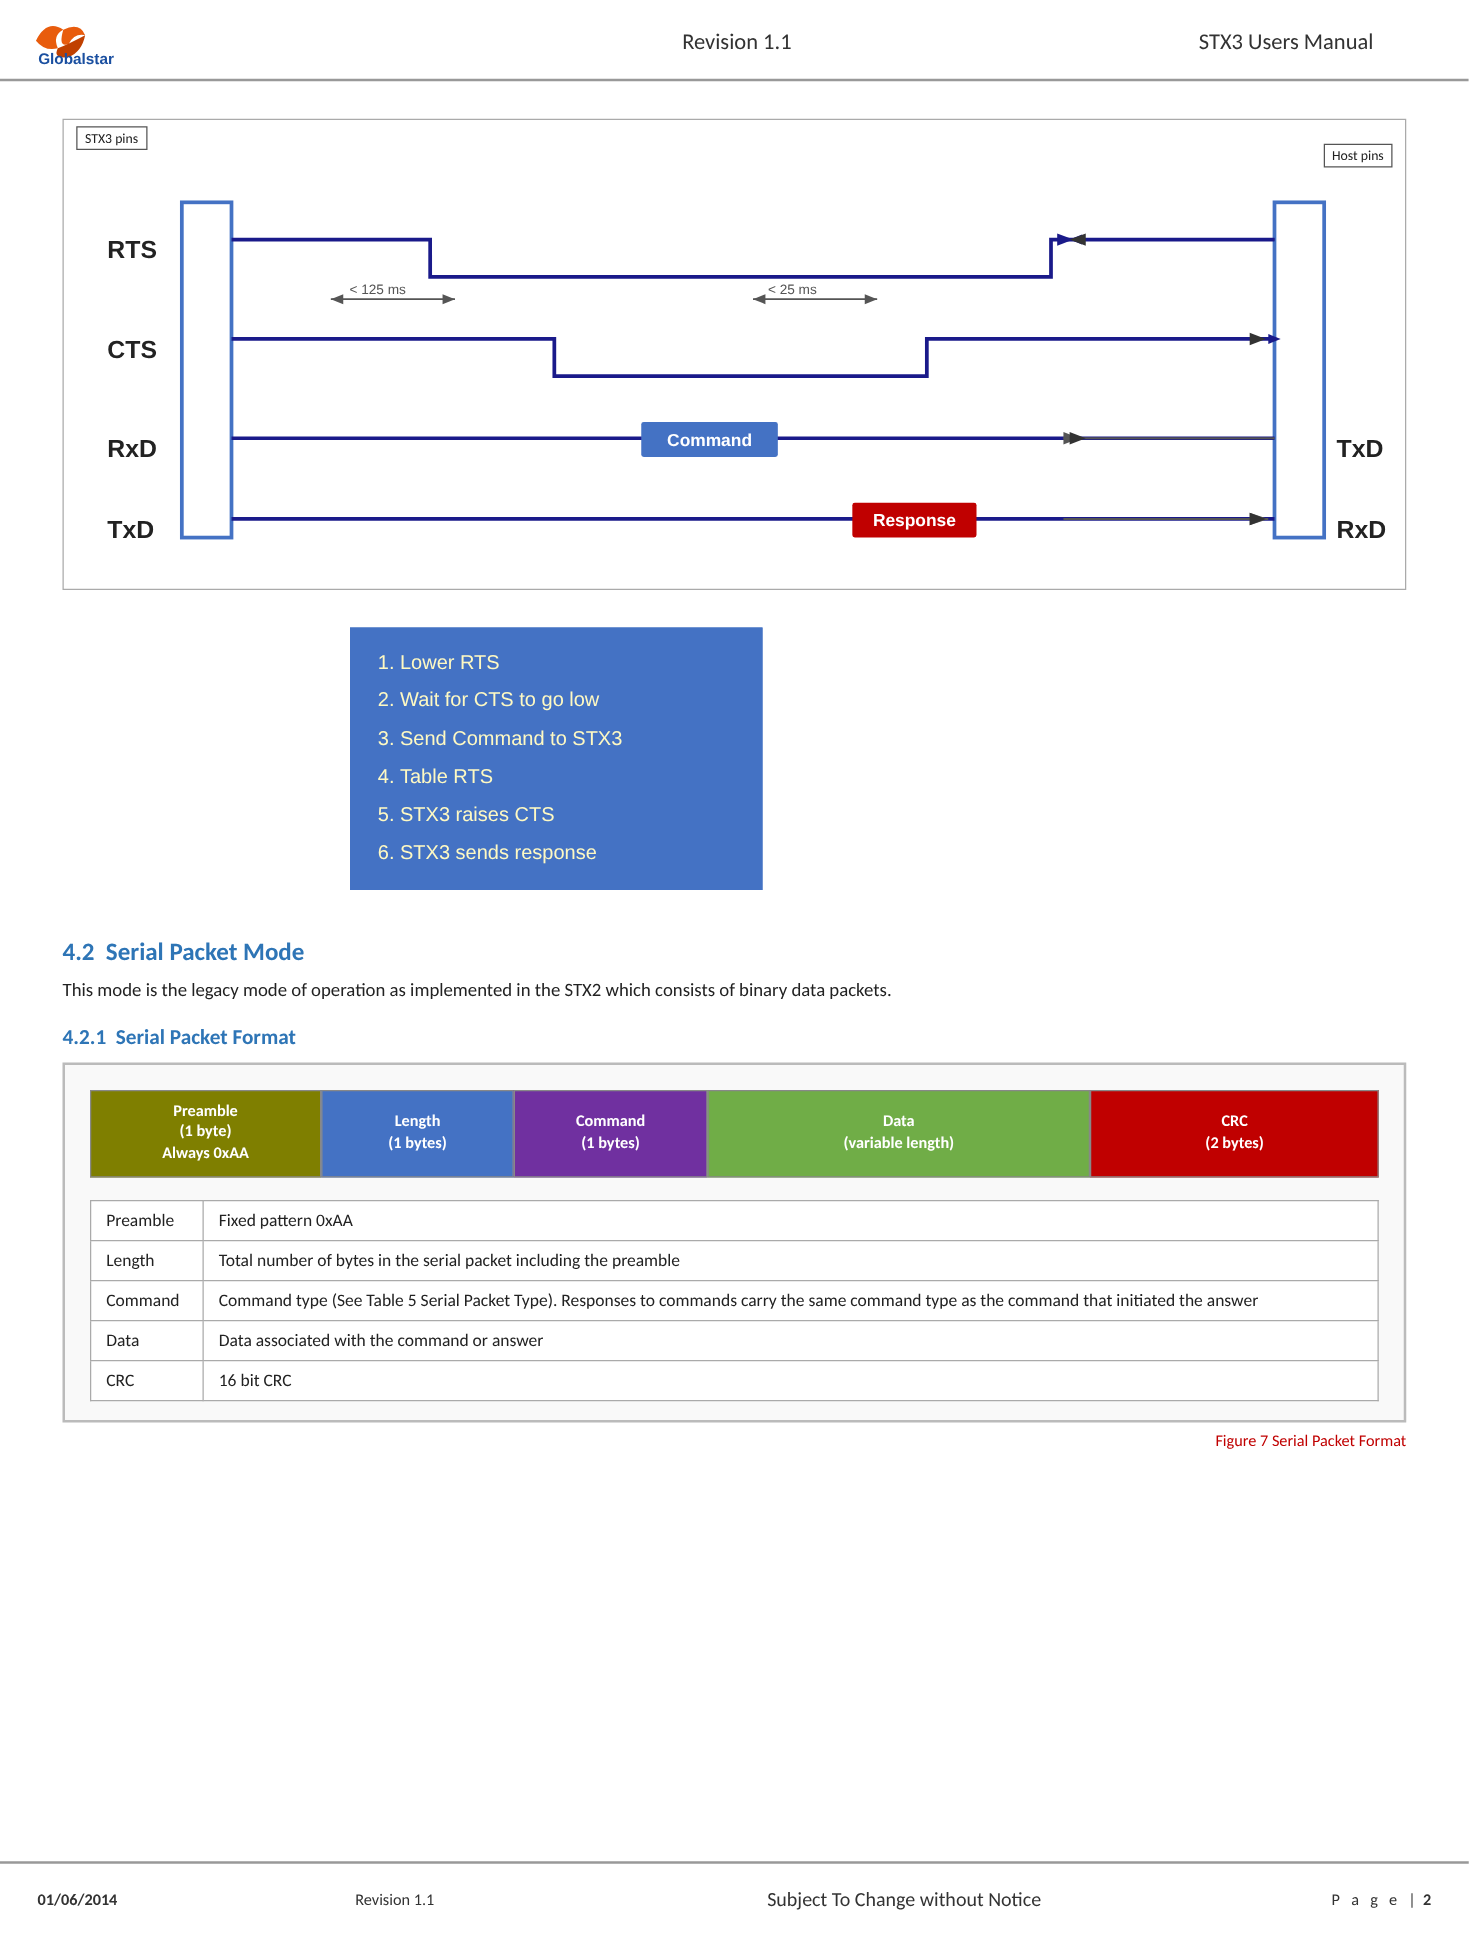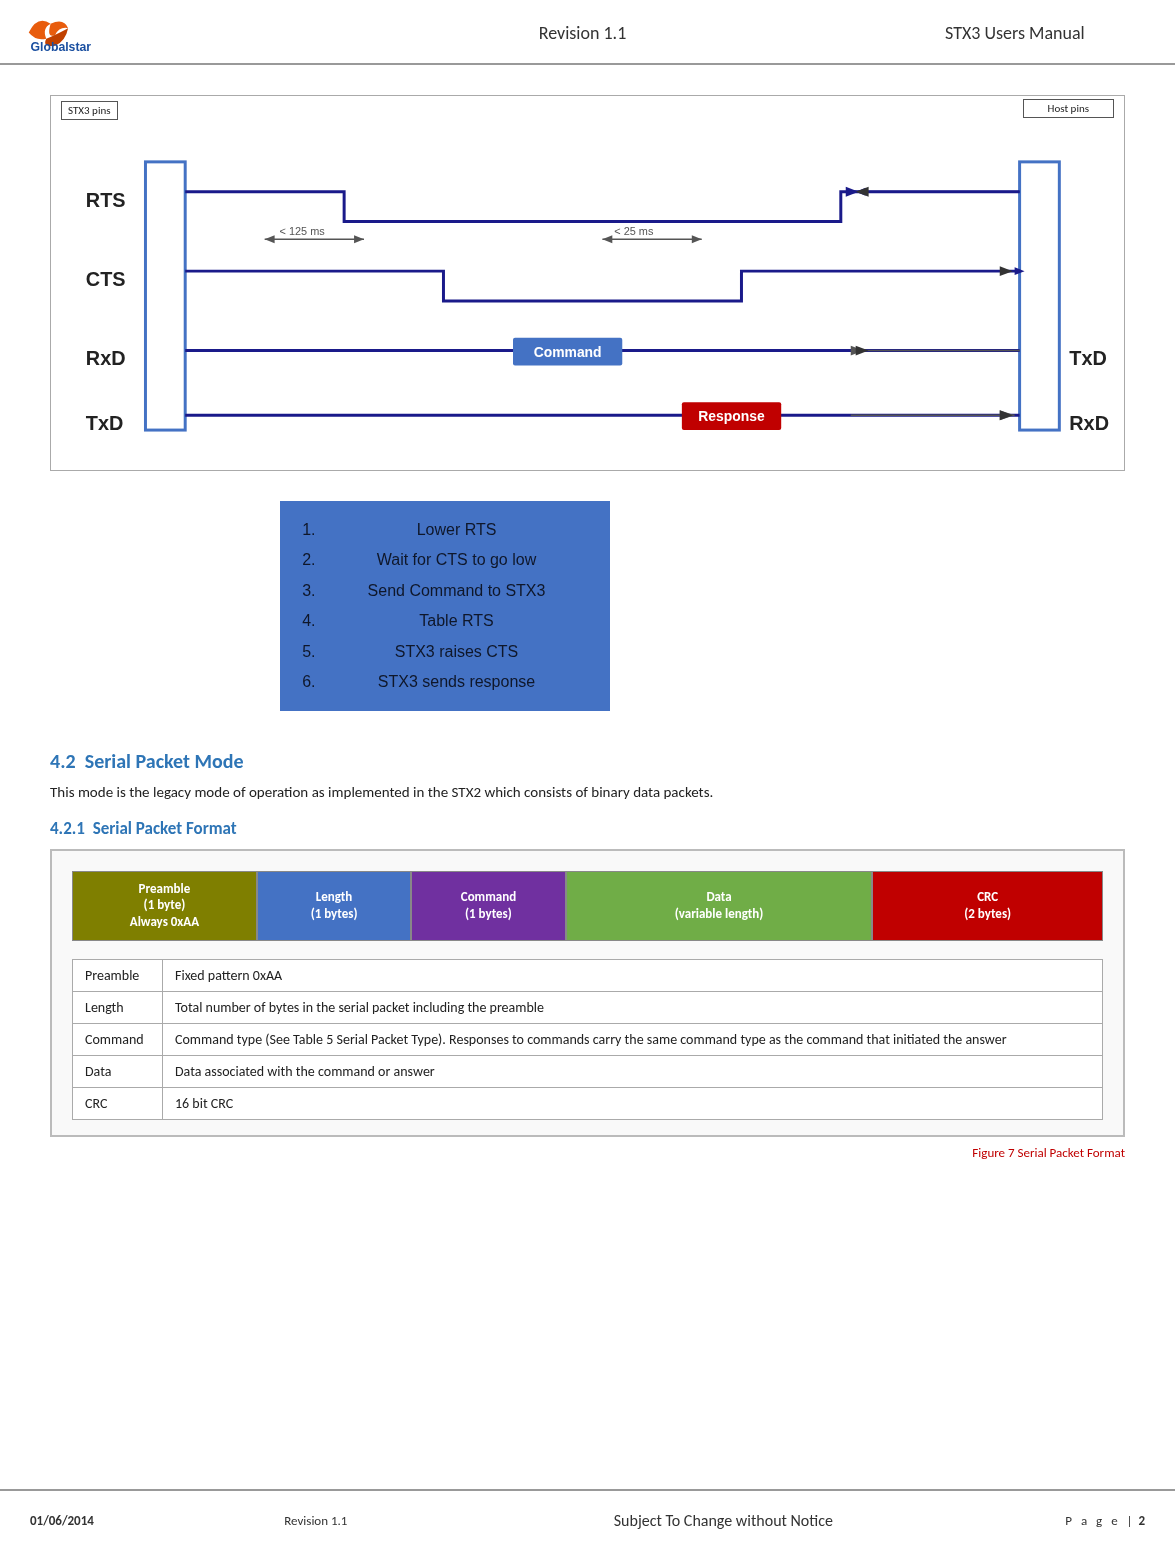--- a/index.html
+++ b/index.html
@@ -10,21 +10,21 @@
       min-height: 1550px;
       position: relative;
       font-size: 15px;
       color: #222;
     }
 
     
     .header {
       display: flex;
       align-items: center;
-      padding: 10px 30px 8px 20px;
+      padding: 10px 16px 8px 20px;
       border-bottom: 2px solid #999;
     }
     .logo-area {
       display: flex;
       align-items: center;
       width: 200px;
     }
     .header-center {
       flex: 1;
       text-align: center;
@@ -62,24 +62,24 @@
       position: absolute;
       top: 5px;
       left: 10px;
       border: 1.5px solid #555;
       padding: 2px 6px;
       font-size: 11px;
       color: #222;
     }
     .timing-host-box {
       position: absolute;
-      top: 3px;
+      top: 19px;
       right: 10px;
       border: 1.5px solid #555;
-      padding: 2px 24px;
+      padding: 2px 6px;
       font-size: 11px;
       color: #222;
     }
 
     
     .section-heading {
       color: #2e75b6;
       font-size: 20px;
       font-weight: bold;
       margin: 18px 0 8px 0;
@@ -274,21 +274,21 @@
       <polygon points="940,135 953,140 940,145" fill="#333"></polygon>
 
       <polygon points="808,55 795,60 808,65" fill="#333"></polygon>
 
     </svg>
   </div>
 
   
   <div style="margin: 10px 0 20px 230px; display: inline-block;">
     <div style="background: #4472c4; border: 2px solid #4472c4; min-width: 330px;">
-      <ol style="color: #0f172a; padding: 12px 15px 12px 38px; font-size: 16px; line-height: 1.9; font-family: Arial, sans-serif; list-style: decimal; text-align: center;">
+      <ol style="color: #fef9c3; padding: 12px 15px 12px 38px; font-size: 16px; line-height: 1.9; font-family: Arial, sans-serif; list-style: decimal;">
         <li>Lower RTS</li>
         <li>Wait for CTS to go low</li>
         <li>Send Command to STX3</li>
         <li>Table RTS</li>
         <li>STX3 raises CTS</li>
         <li>STX3 sends response</li>
       </ol>
     </div>
   </div>
 

